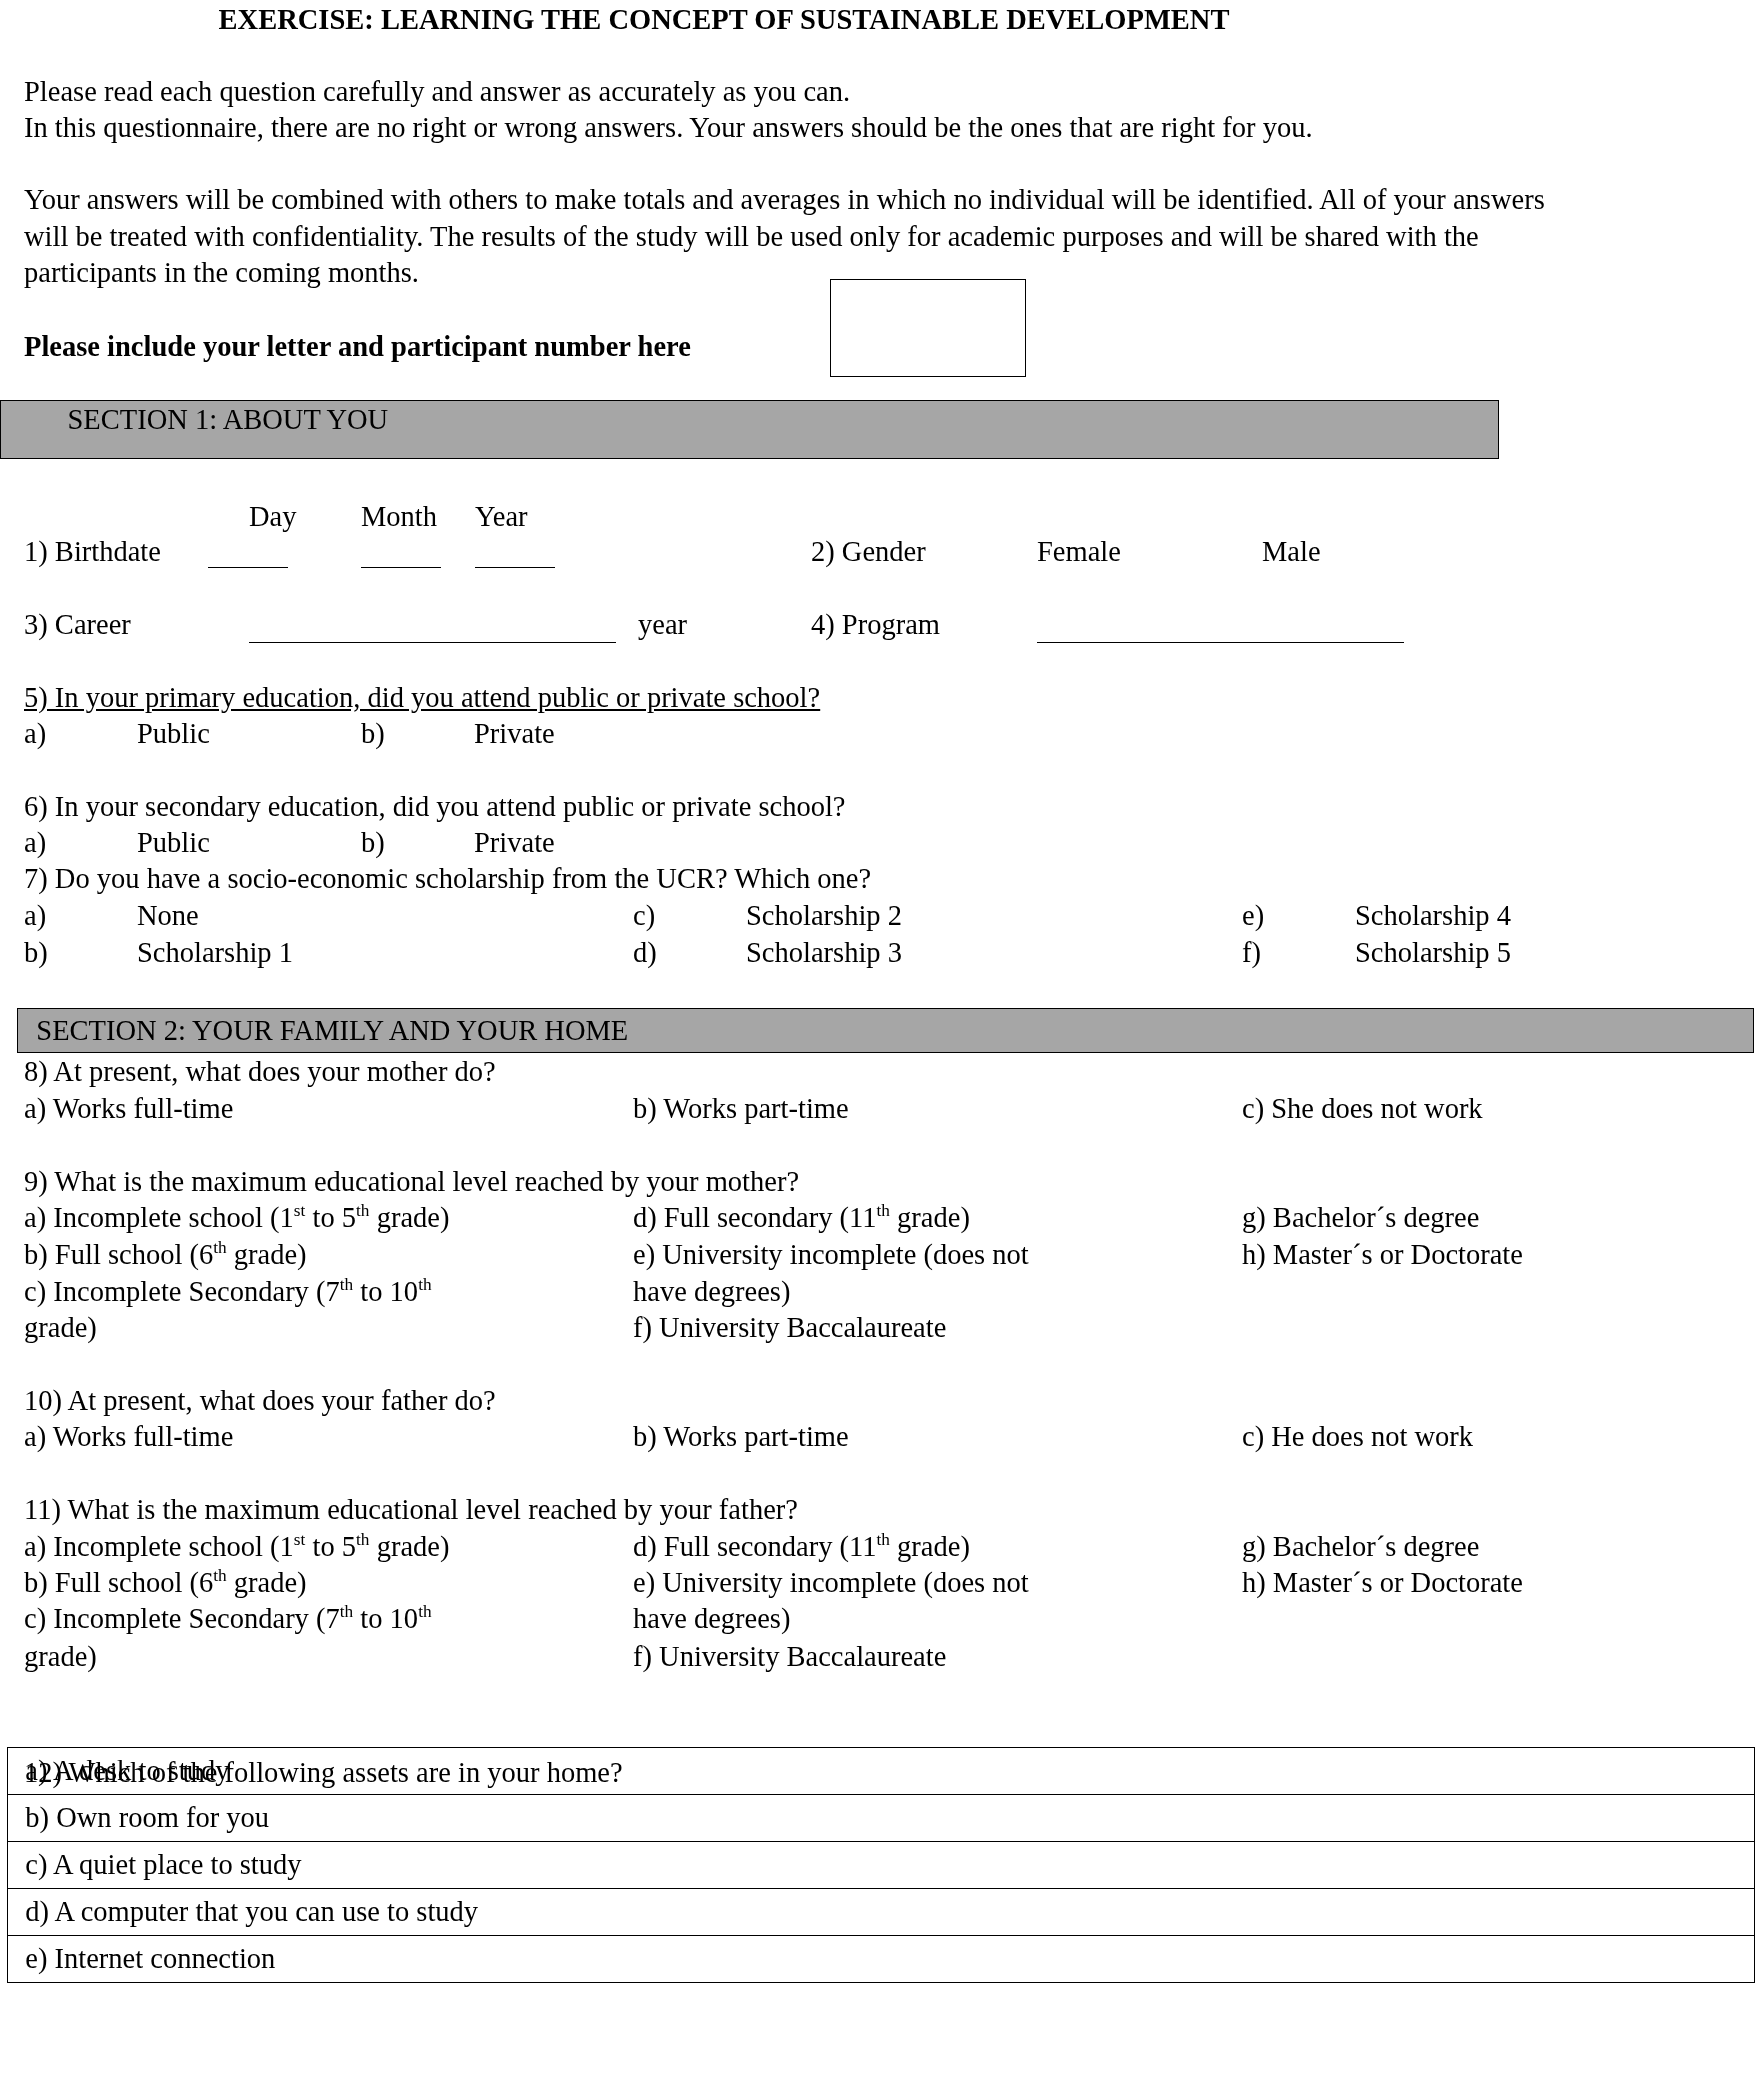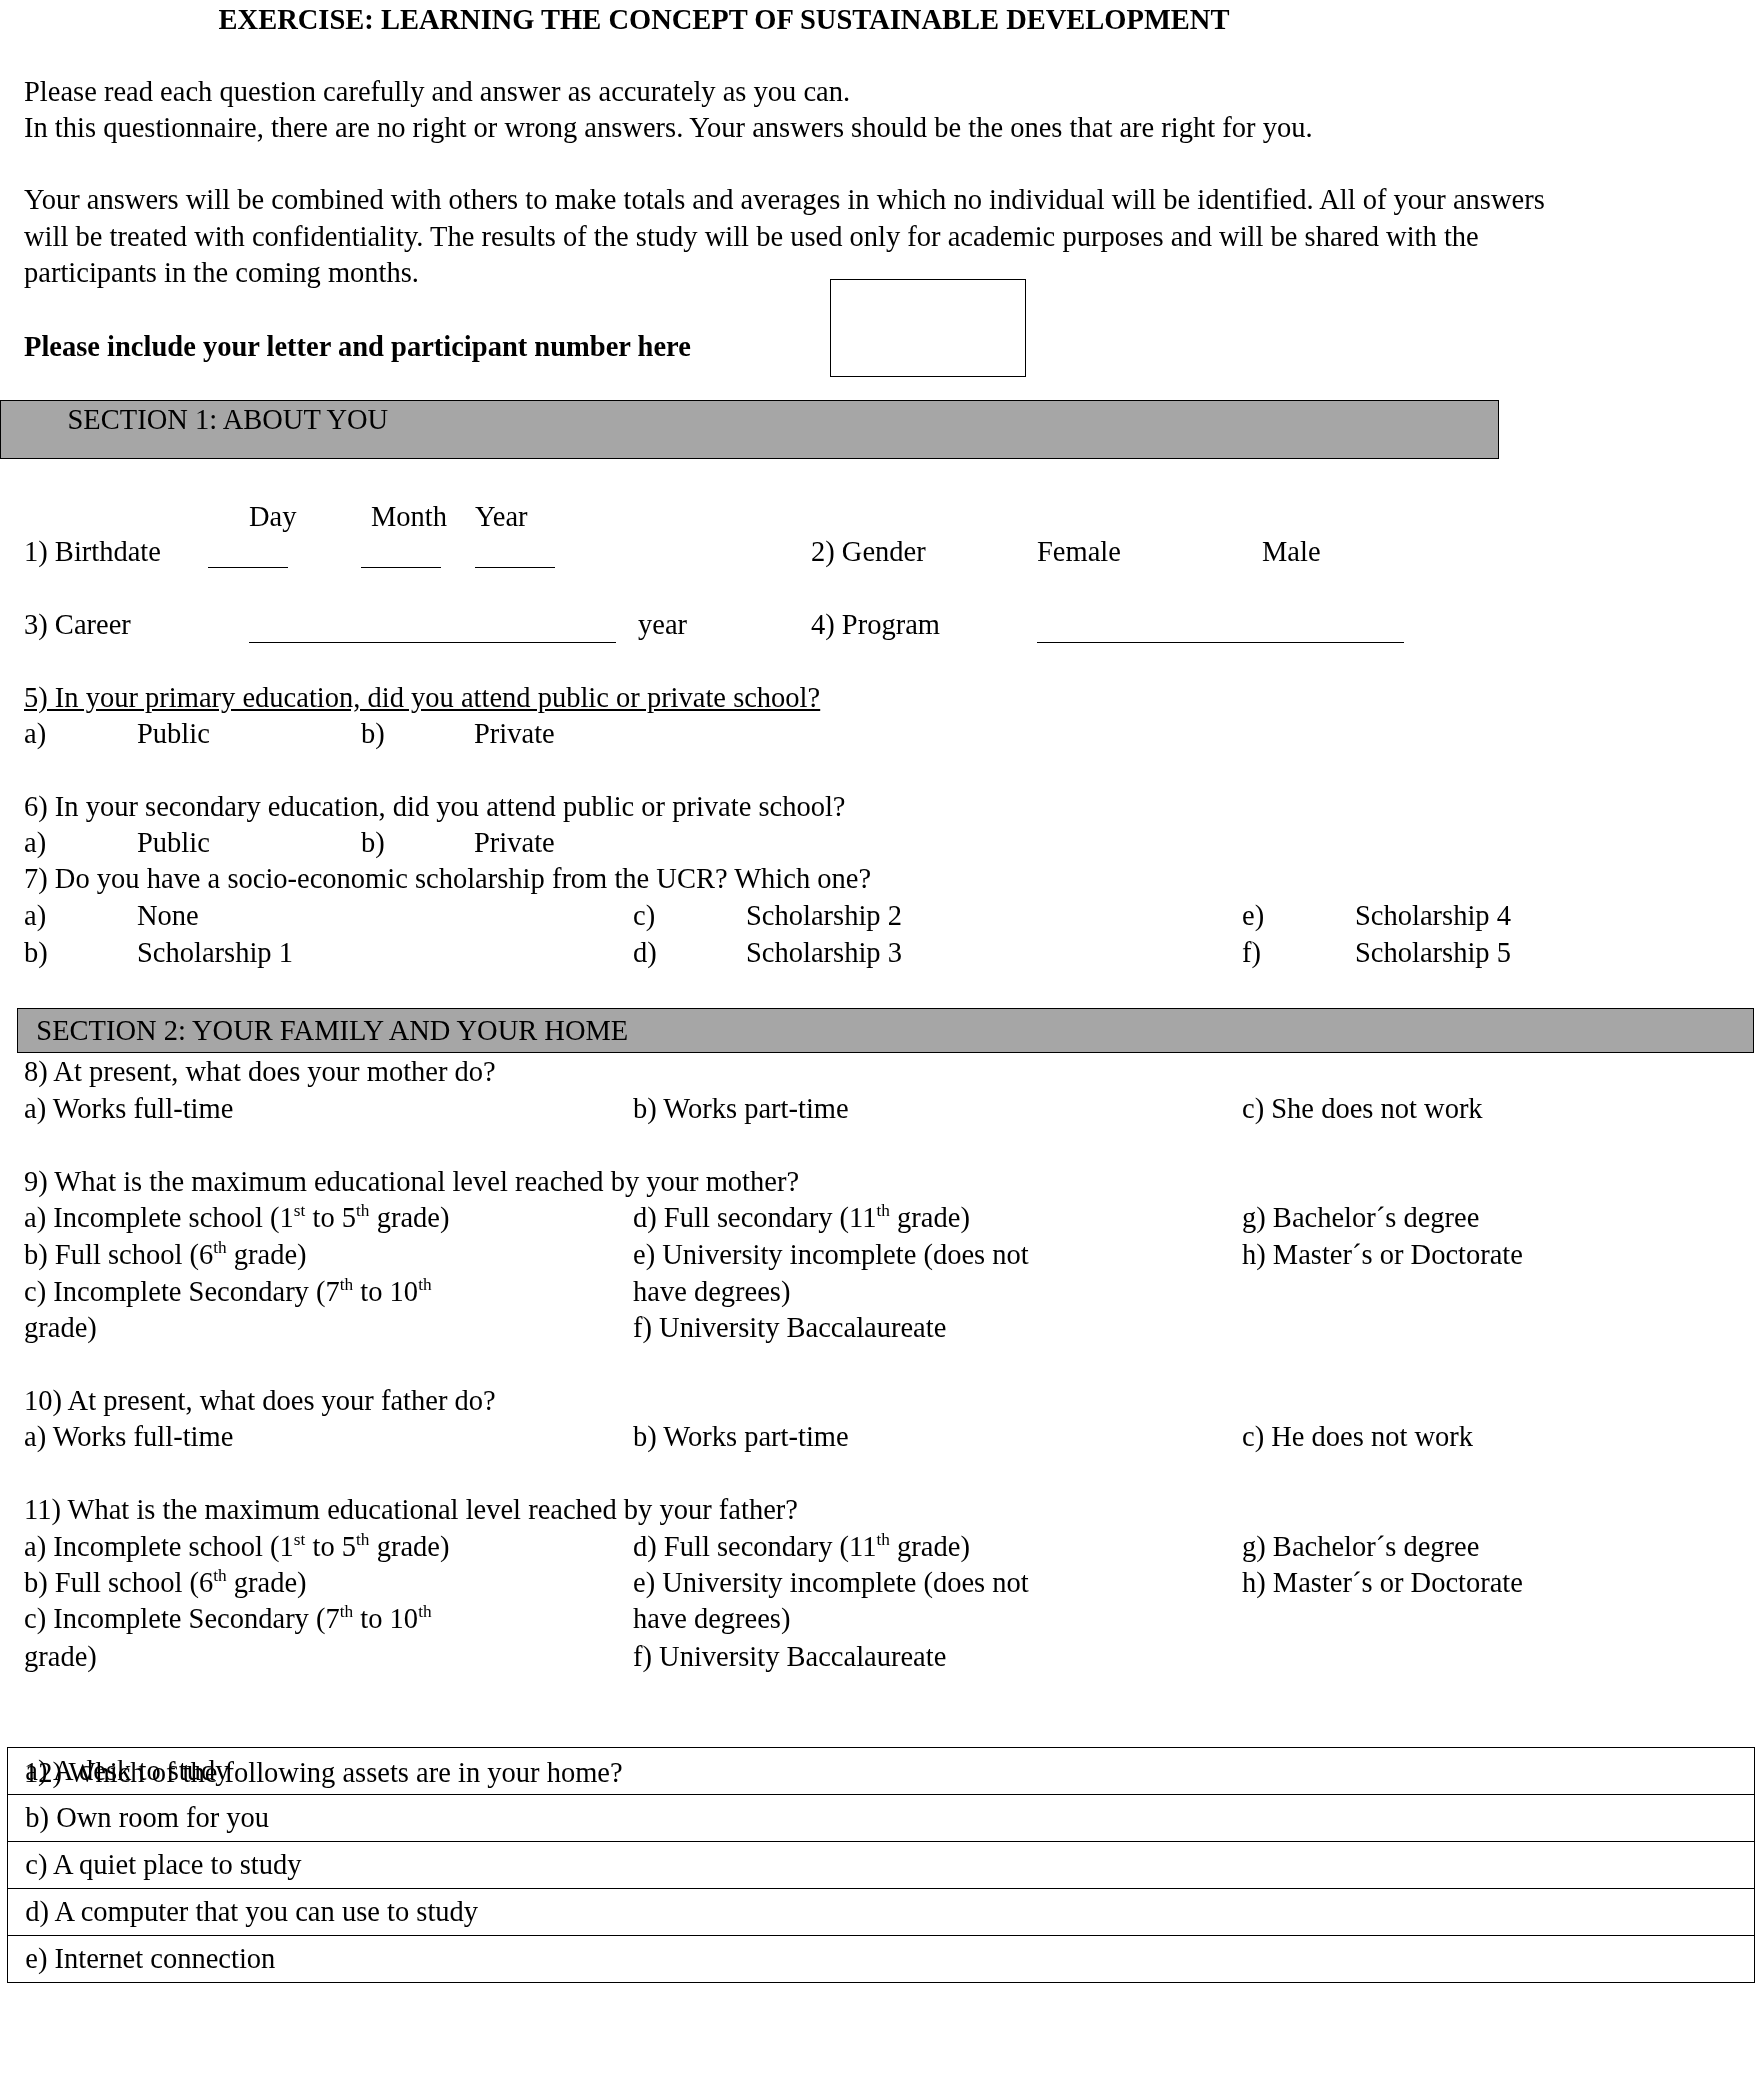--- a/index.html
+++ b/index.html
@@ -35,21 +35,21 @@
 <div class="abs" style="left:24px;top:255px;">participants in the coming months.</div>
 
 <div class="abs bold" style="left:24px;top:329px;">Please include your letter and participant number here</div>
 <div class="pbox"><span></span></div>
 
 <div class="sec1">
   <div class="sec-label" style="left:22.5px;top:0.9px;margin-left:44px;">SECTION 1: ABOUT YOU</div>
 </div>
 
 <div class="abs" style="left:249px;top:499px;">Day</div>
-<div class="abs" style="left:371px;top:499px;">Month</div>
+<div class="abs" style="left:361px;top:499px;">Month</div>
 <div class="abs" style="left:475px;top:499px;">Year</div>
 <div class="abs" style="left:24px;top:534px;">1) Birthdate</div>
 <div class="abs blank" style="left:208px;top:541px;width:80px;"></div>
 <div class="abs blank" style="left:361px;top:541px;width:80px;"></div>
 <div class="abs blank" style="left:475px;top:541px;width:80px;"></div>
 
 <div class="abs" style="left:811px;top:534px;">2) Gender</div>
 <div class="abs" style="left:1037px;top:534px;">Female</div>
 <div class="abs" style="left:1262px;top:534px;">Male</div>
 

